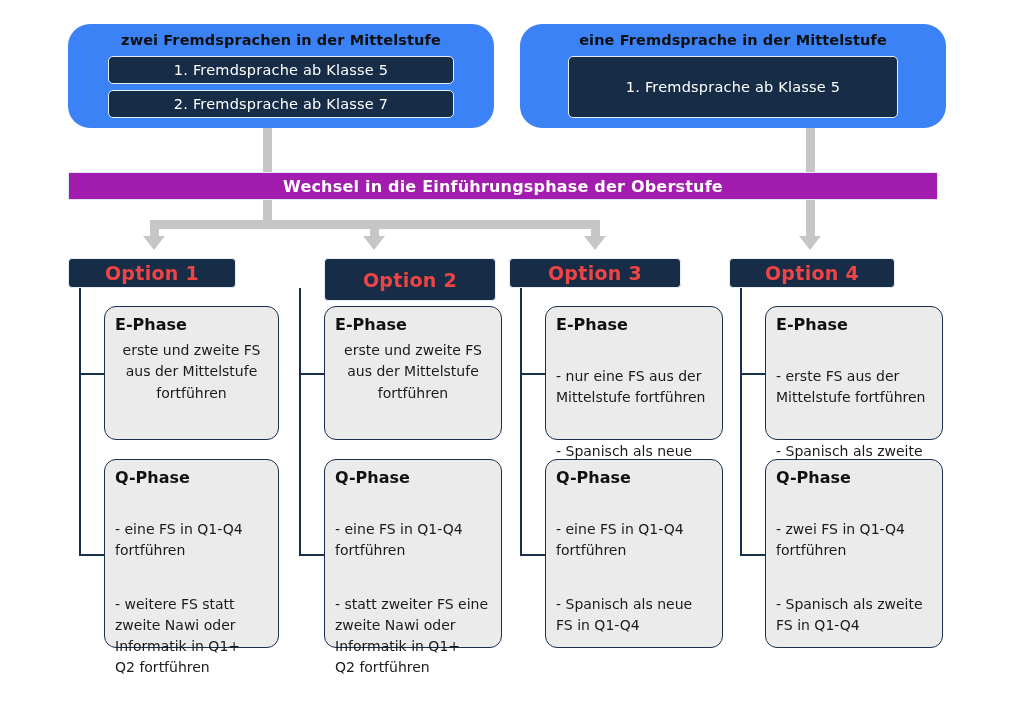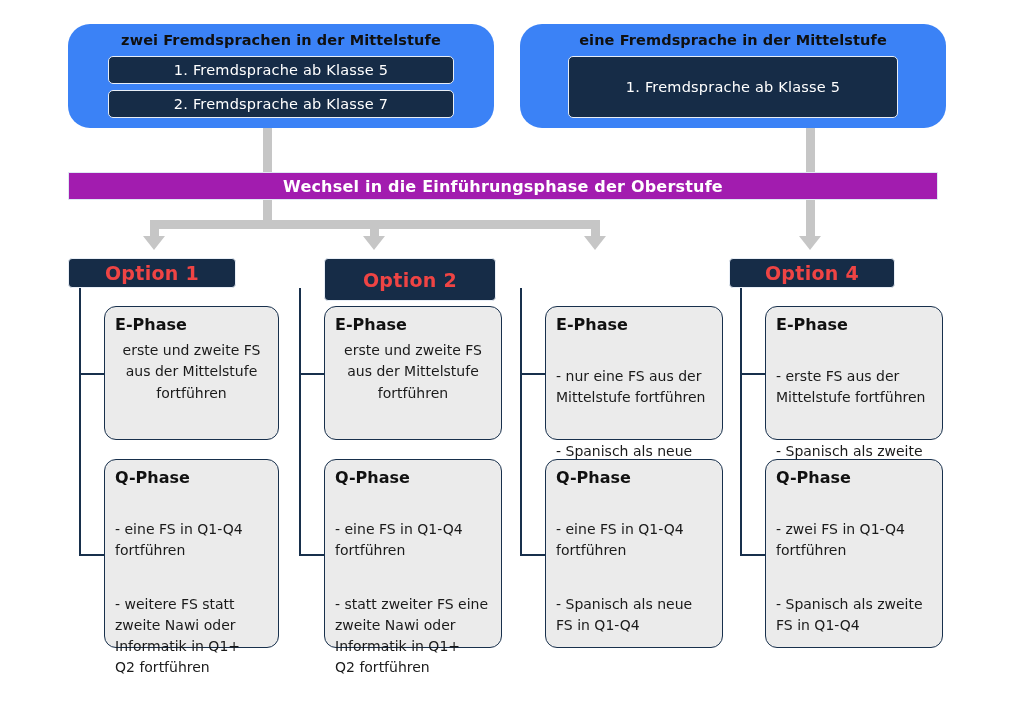--- a/index.html
+++ b/index.html
@@ -201,20 +201,21 @@
     <div class="card-body">
       <div class="bullet">- eine FS in Q1-Q4
   fortführen</div>
       <div class="bullet">- statt zweiter FS eine
   zweite Nawi oder
   Informatik in Q1+
   Q2 fortführen</div>
     </div>
   </div>
 
+  <div class="option-head" style="left:509px; top:258px; width:172px; height:30px;">Option 3</div>
   <div class="dline" style="left:520px; top:288px; width:2px; height:268px;"></div>
   <div class="dline" style="left:520px; top:373px; width:26px; height:2px;"></div>
   <div class="dline" style="left:520px; top:554px; width:26px; height:2px;"></div>
 
   <div class="card" style="left:545px; top:306px; width:178px; height:134px;">
     <div class="card-title">E-Phase</div>
     <div class="card-body">
       <div class="bullet">- nur eine FS aus der
   Mittelstufe fortführen</div>
       <div class="bullet">- Spanisch als neue

